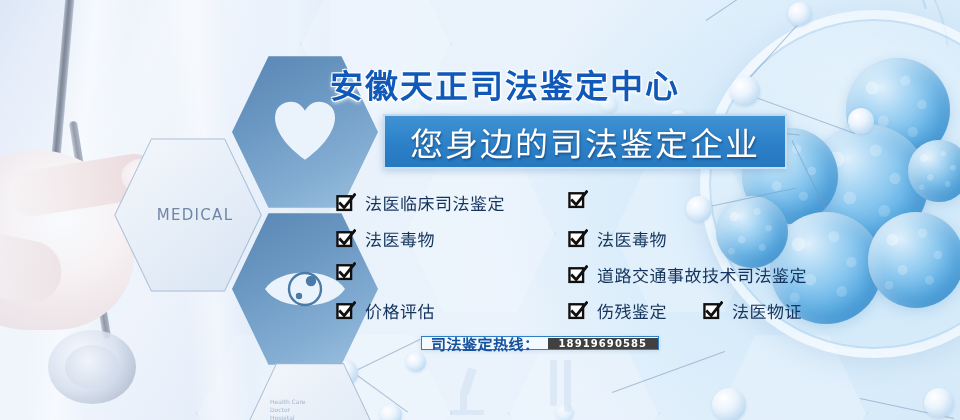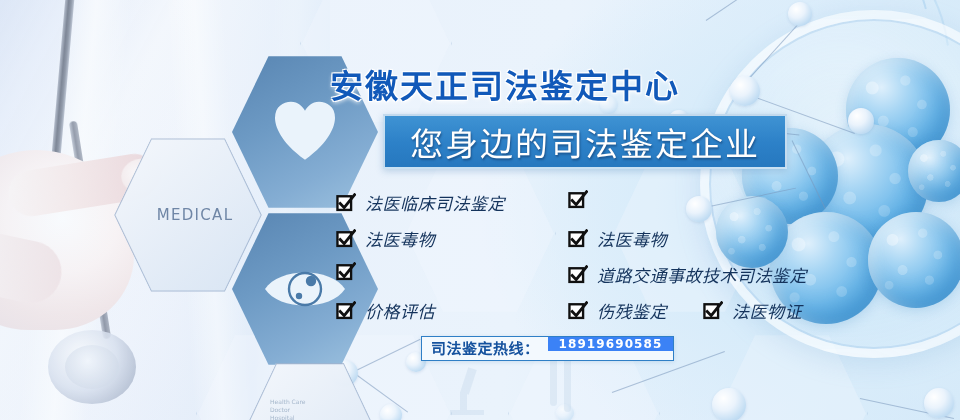--- a/index.html
+++ b/index.html
@@ -166,41 +166,41 @@
     background:linear-gradient(180deg,#3f93d3 0%,#2d81c8 52%,#2678bf 100%);
     border:2px solid rgba(255,255,255,.72);
     box-shadow:0 2px 7px rgba(50,110,170,.28);
     display:flex;align-items:center;justify-content:center;box-sizing:border-box;
   }
   .sub-title{
     font-size:33px;font-weight:normal;color:#ffffff;letter-spacing:2px;white-space:nowrap;
     text-shadow:1px 2px 2px rgba(20,60,110,.55),0 0 1px rgba(20,60,110,.5);
   }
 
-  .services{position:absolute;left:336px;top:190px;width:530px;font-style:italic;}
+  .services{position:absolute;left:336px;top:190px;width:530px;}
   .srow{display:flex;align-items:flex-start;margin-bottom:11px;}
   .col-left{width:232px;flex:0 0 232px;}
   .col-right{flex:1;display:flex;}
   .item{display:flex;align-items:center;white-space:nowrap;}
   .item + .item{margin-left:36px;}
   .chk{flex:0 0 auto;width:20px;height:20px;margin-right:9px;position:relative;top:0;}
   .itxt{font-size:17px;color:#14335c;font-weight:500;letter-spacing:.5px;}
 
   .hotline{
-    position:absolute;left:421px;top:336px;height:25px;display:flex;align-items:flex-start;
+    position:absolute;left:421px;top:336px;height:14px;display:flex;align-items:center;
     border:1px solid #2f7fc6;background:#f3f9fe;box-sizing:border-box;
     box-shadow:0 1px 4px rgba(60,120,180,.18);
   }
   .hl-label{
     display:flex;align-items:center;padding:0 8px 0 9px;
     font-size:15px;font-weight:bold;color:#15529e;letter-spacing:.5px;white-space:nowrap;
   }
   .hl-num{
-    display:flex;align-items:center;padding:0 11px;background:#3b82f6;
-    font-size:12px;font-weight:bold;color:#ffffff;letter-spacing:1.1px;white-space:nowrap;
+    display:flex;align-items:center;padding:0 11px;background:#404040;
+    font-size:10px;font-weight:bold;color:#ffffff;letter-spacing:1.1px;white-space:nowrap;
   }
 
   
   .ghost-icon{position:absolute;opacity:.22;}
   .gi-line{position:absolute;background:#a9c4dd;}
 </style>
 </head>
 <body>
 
 <div class="banner">

